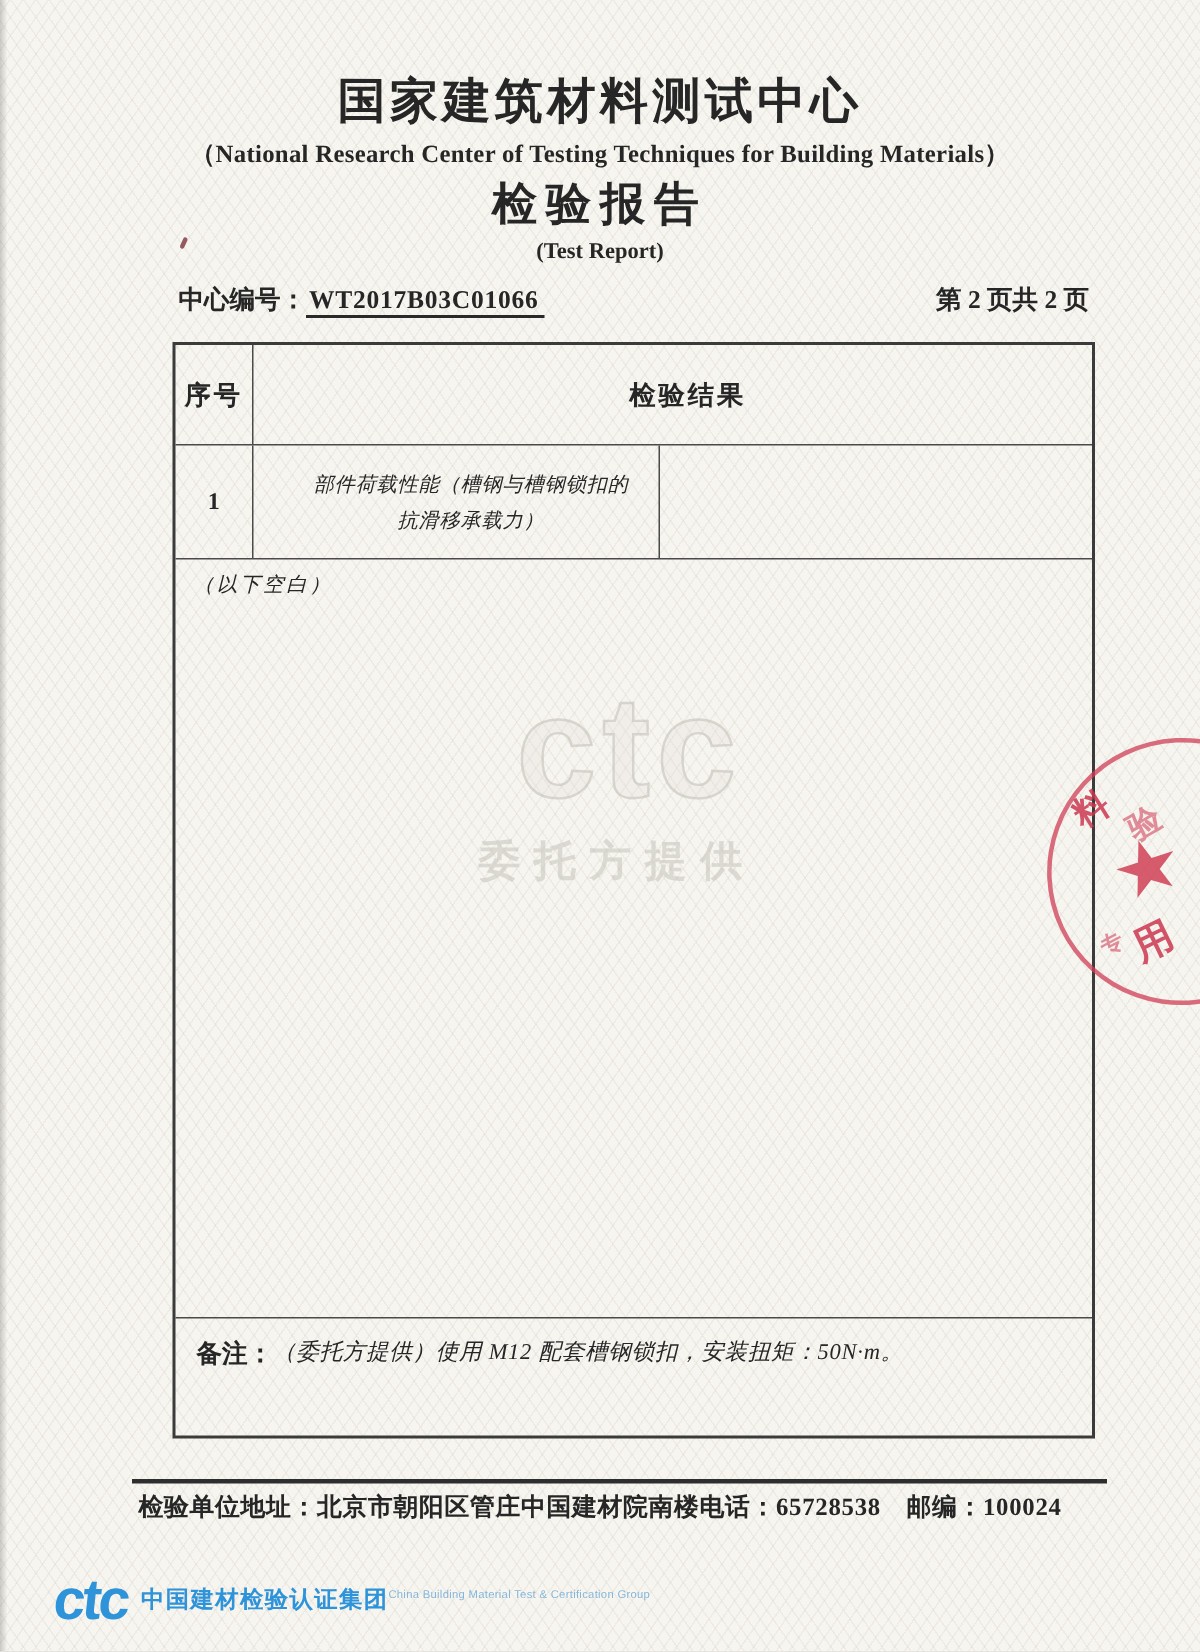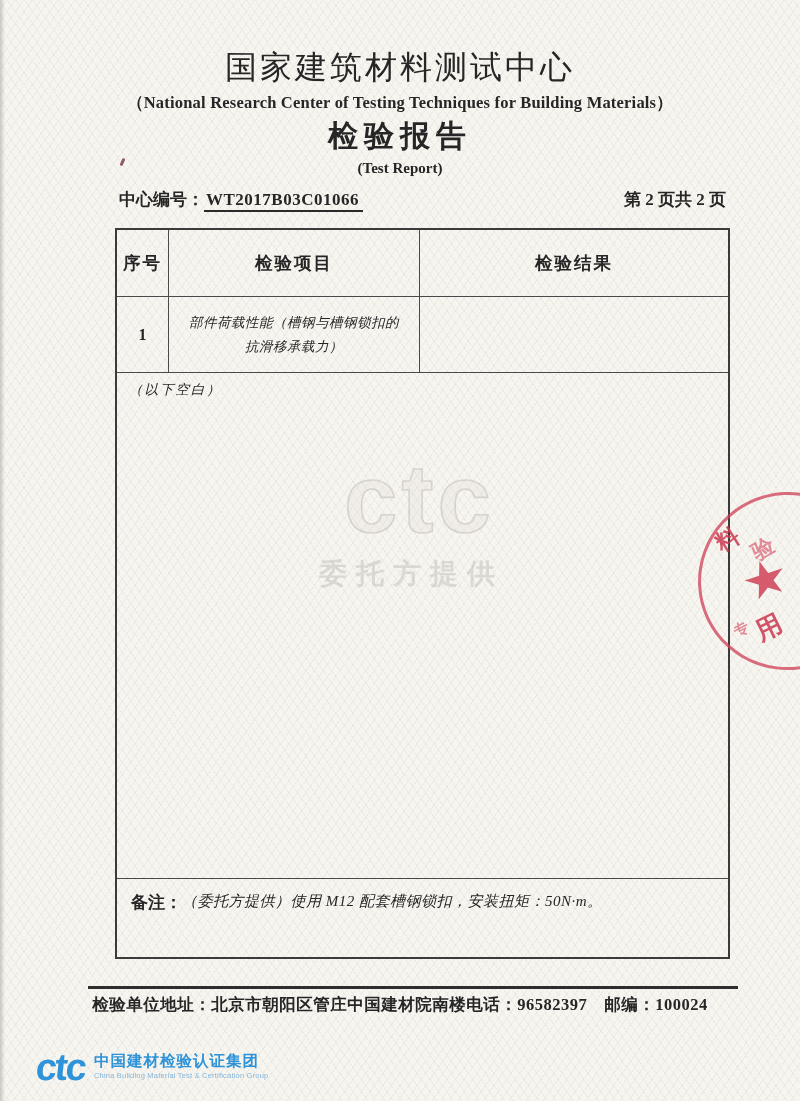--- a/index.html
+++ b/index.html
@@ -13,38 +13,38 @@
       repeating-linear-gradient(-55deg, rgba(205,201,190,.22) 0 1px, transparent 1px 7px);
     overflow:hidden;
     font-family:"Liberation Serif","DejaVu Serif",serif;
     color:#262626;
   }
   .edge-shade{position:absolute;left:0;top:0;width:5px;height:100%;
     background:linear-gradient(90deg, rgba(120,118,112,.35), rgba(120,118,112,0));}
 
   
   .title-cn{position:absolute;top:46px;left:0;width:100%;text-align:center;
-    font-size:32px;font-weight:normal;letter-spacing:3px;}
+    font-size:32px;font-weight:bold;letter-spacing:3px;}
   .title-en{position:absolute;top:92px;left:0;width:100%;text-align:center;
     font-size:16.5px;font-weight:bold;letter-spacing:.2px;}
   .report-cn{position:absolute;top:116px;left:0;width:100%;text-align:center;
     font-size:30px;font-weight:bold;letter-spacing:6px;}
   .report-en{position:absolute;top:160px;left:0;width:100%;text-align:center;
     font-size:15px;font-weight:bold;}
   .info-row{position:absolute;top:188px;left:119px;right:74px;
     display:flex;justify-content:space-between;align-items:baseline;
     font-size:17px;font-weight:bold;}
   .center-no-value{border-bottom:2px solid #2a2a2a;padding:0 4px 1px 2px;letter-spacing:.5px;}
   .ink-speck{position:absolute;left:121px;top:158px;width:3px;height:8px;
     background:#7a3440;border-radius:2px;transform:rotate(24deg);opacity:.8;}
 
   
   .report-table{position:absolute;left:115px;top:228px;width:615px;height:731px;
     box-sizing:border-box;border:2px solid #3b3b3b;display:flex;flex-direction:column;}
-  .t-row{display:flex;box-sizing:border-box;}
+  .t-row{display:flex;box-sizing:border-box;gap:20px;}
   .t-row.header{height:67px;border-bottom:1.5px solid #4a4a4a;}
   .t-row.data{height:76px;border-bottom:1.5px solid #4a4a4a;}
   .cell{box-sizing:border-box;display:flex;flex-direction:column;
     align-items:center;justify-content:center;text-align:center;}
   .c1{width:52px;border-right:1.2px solid #4a4a4a;}
   .c2{width:251px;border-right:1.2px solid #4a4a4a;}
   .c3{flex:1;}
   .header .cell{font-size:17.5px;font-weight:bold;letter-spacing:2px;}
   .row-no{font-size:16px;font-weight:bold;}
   .item-line{font-size:13.5px;line-height:1.75;letter-spacing:.5px;font-style:italic;text-align:right;}
@@ -80,21 +80,21 @@
   .stamp-char.k4{left:58px;top:118px;font-size:26px;transform:rotate(-26deg);}
 
   
   .footer-rule{position:absolute;left:88px;top:986px;width:650px;height:2.5px;background:#2e2e2e;}
   .footer-text{position:absolute;top:994px;left:0;width:100%;text-align:center;
     font-size:16.5px;font-weight:bold;letter-spacing:.5px;}
   .brand{position:absolute;left:36px;top:1048px;display:flex;align-items:center;
     font-family:"Liberation Sans","DejaVu Sans",sans-serif;}
   .brand-ctc{font-size:38px;font-weight:900;letter-spacing:-2px;line-height:1;
     transform:skewX(-6deg);}
-  .brand-cols{margin-left:9px;display:flex;flex-direction:column;}
+  .brand-cols{margin-left:9px;display:flex;}
   .brand-cn{font-size:15.5px;font-weight:bold;letter-spacing:1px;line-height:1.2;}
   .brand-en{font-size:7.5px;letter-spacing:.2px;line-height:1.4;text-align:center;}
 </style>
 </head>
 <body>
 
 <div class="page">
   <div class="edge-shade"></div>
 
   <div class="title-cn">国家建筑材料测试中心</div>
@@ -106,21 +106,20 @@
   <div class="info-row">
     <span>
       <span>中心编号：</span><span class="center-no-value">WT2017B03C01066</span>
     </span>
     <span>第 2 页共 2 页</span>
   </div>
 
   <div class="report-table">
     <div class="t-row header">
       <div class="cell c1">序号</div>
-      <div class="cell c2">检验项目</div>
       <div class="cell c3">检验结果</div>
     </div>
 
     <div class="t-row data">
       <div class="cell c1 row-no">1</div>
       <div class="cell c2">
         <div class="item-line">部件荷载性能（槽钢与槽钢锁扣的</div>
         <div class="item-line">抗滑移承载力）</div>
       </div>
     </div>
@@ -140,21 +139,21 @@
   <div class="stamp">
     <div class="stamp-oval"></div>
     <div class="stamp-star">★</div>
     <div class="stamp-char k1">料</div>
     <div class="stamp-char k2">验</div>
     <div class="stamp-char k3">专</div>
     <div class="stamp-char k4">用</div>
   </div>
 
   <div class="footer-rule"></div>
-  <div class="footer-text">检验单位地址：北京市朝阳区管庄中国建材院南楼电话：96582397　邮编：100024</div>
+  <div class="footer-text">检验单位地址：北京市朝阳区管庄中国建材院南楼电话：65728538　邮编：100024</div>
 
   <div class="brand" style="color: rgb(46, 147, 217);">
     <div class="brand-ctc">ctc</div>
     <div class="brand-cols">
       <div class="brand-cn">中国建材检验认证集团</div>
       <div class="brand-en" style="color: rgb(132, 182, 219);">China Building Material Test &amp; Certification Group</div>
     </div>
   </div>
 </div>
 

